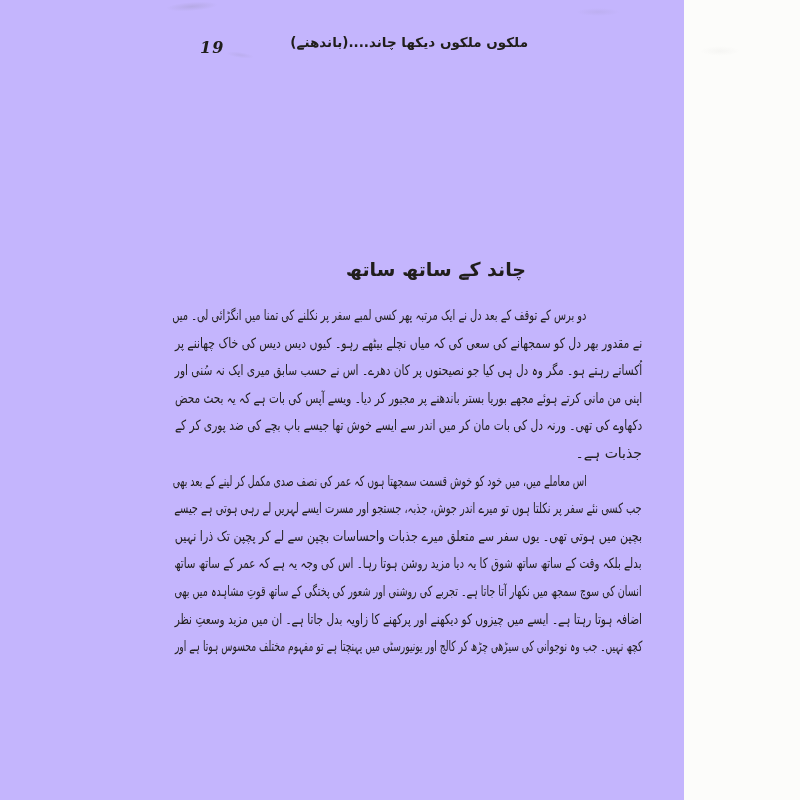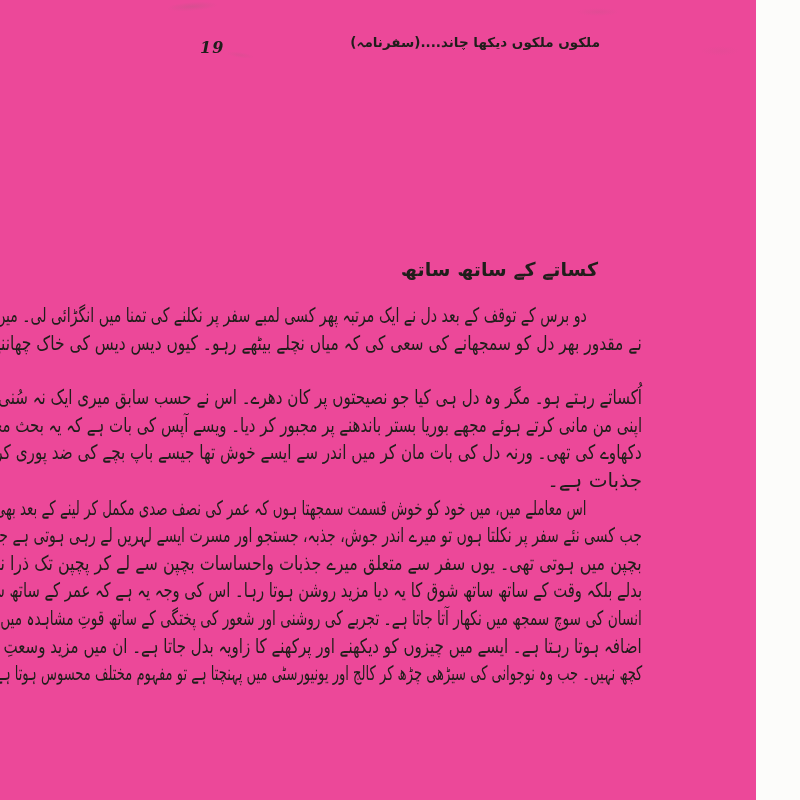--- a/index.html
+++ b/index.html
@@ -7,23 +7,24 @@
     padding: 0;
     width: 800px;
     height: 800px;
     background: #fcfcfa;
     overflow: hidden;
     font-family: "DejaVu Sans", sans-serif;
     color: #201e1b;
   }
   .page {
     position: relative;
-    width: 756px;
+    width: 656px;
     height: 800px;
-    background: #ec4899;
+    background: #c4b5fd;
+    padding-left: 28px;
   }
   
   .smudge {
     position: absolute;
     border-radius: 50%;
     background: radial-gradient(ellipse at center, rgba(110,110,105,0.45), rgba(110,110,105,0) 70%);
     pointer-events: none;
   }
   .smudge.s1 { left: 166px; top: 2px;  width: 52px; height: 9px; opacity: .35; transform: rotate(-4deg); }
   .smudge.s2 { left: 576px; top: 8px;  width: 44px; height: 8px; opacity: .18; }
@@ -68,21 +69,21 @@
     font-size: 19px;
     font-weight: bold;
     white-space: nowrap;
   }
   .body-text {
     position: absolute;
     left: 158px;
     top: 302px;
     width: 484px;
     direction: rtl;
-    font-size: 20px;
+    font-size: 14px;
   }
   .body-text p { margin: 0; padding: 0; }
   .line {
     direction: rtl;
     text-align: right;
     height: 27.6px;
     line-height: 27.6px;
     overflow: visible;
     white-space: nowrap;
   }
@@ -99,30 +100,30 @@
 
 <div class="page">
 
   <div class="smudge s1"></div>
   <div class="smudge s2"></div>
   <div class="smudge s3"></div>
   <div class="smudge s4"></div>
 
   <div class="page-number">19</div>
 
-  <div class="running-header">ملکوں ملکوں دیکھا چاند....(سفرنامہ)</div>
+  <div class="running-header">ملکوں ملکوں دیکھا چاند....(باندھنے)</div>
 
 
-  <div class="section-heading">کساتے کے ساتھ ساتھ</div>
+  <div class="section-heading">چاند کے ساتھ ساتھ</div>
 
   <div class="body-text">
     <p>
       <span class="line first" style="display: block;"><span style="transform: scaleX(0.706191);">دو برس کے توقف کے بعد دل نے ایک مرتبہ پھر کسی لمبے سفر پر نکلنے کی تمنا میں انگڑائی لی۔ میں</span></span>
       <span class="line" style="display: block;"><span style="transform: scaleX(0.774691);">نے مقدور بھر دل کو سمجھانے کی سعی کی کہ میاں نچلے بیٹھے رہو۔ کیوں دیس دیس کی خاک چھاننے پر</span></span>
-      <span class="line" style="display: block; margin-top: 27px;"><span style="transform: scaleX(0.755973);">اُکساتے رہتے ہو۔ مگر وہ دل ہی کیا جو نصیحتوں پر کان دھرے۔ اس نے حسب سابق میری ایک نہ سُنی اور</span></span>
+      <span class="line" style="display: block;"><span style="transform: scaleX(0.755973);">اُکساتے رہتے ہو۔ مگر وہ دل ہی کیا جو نصیحتوں پر کان دھرے۔ اس نے حسب سابق میری ایک نہ سُنی اور</span></span>
       <span class="line" style="display: block;"><span style="transform: scaleX(0.747436);">اپنی من مانی کرتے ہوئے مجھے بوریا بستر باندھنے پر مجبور کر دیا۔ ویسے آپس کی بات ہے کہ یہ بحث محض</span></span>
       <span class="line" style="display: block;"><span style="transform: scaleX(0.759607);">دکھاوے کی تھی۔ ورنہ دل کی بات مان کر میں اندر سے ایسے خوش تھا جیسے باپ بچے کی ضد پوری کر کے</span></span>
       <span class="line end" style="display: block;"><span>جذبات ہے۔</span></span>
     </p>
     <p>
       <span class="line first" style="display: block;"><span style="transform: scaleX(0.668208);">اس معاملے میں، میں خود کو خوش قسمت سمجھتا ہوں کہ عمر کی نصف صدی مکمل کر لینے کے بعد بھی</span></span>
       <span class="line" style="display: block;"><span style="transform: scaleX(0.702006);">جب کسی نئے سفر پر نکلتا ہوں تو میرے اندر جوش، جذبہ، جستجو اور مسرت ایسے لہریں لے رہی ہوتی ہے جیسے</span></span>
       <span class="line" style="display: block; text-align: center;"><span style="transform: scaleX(0.795909);">بچپن میں ہوتی تھی۔ یوں سفر سے متعلق میرے جذبات واحساسات بچپن سے لے کر پچپن تک ذرا نہیں</span></span>
       <span class="line" style="display: block;"><span style="transform: scaleX(0.737576);">بدلے بلکہ وقت کے ساتھ ساتھ شوق کا یہ دیا مزید روشن ہوتا رہا۔ اس کی وجہ یہ ہے کہ عمر کے ساتھ ساتھ</span></span>
       <span class="line" style="display: block;"><span style="transform: scaleX(0.685507);">انسان کی سوچ سمجھ میں نکھار آتا جاتا ہے۔ تجربے کی روشنی اور شعور کی پختگی کے ساتھ قوتِ مشاہدہ میں بھی</span></span>

